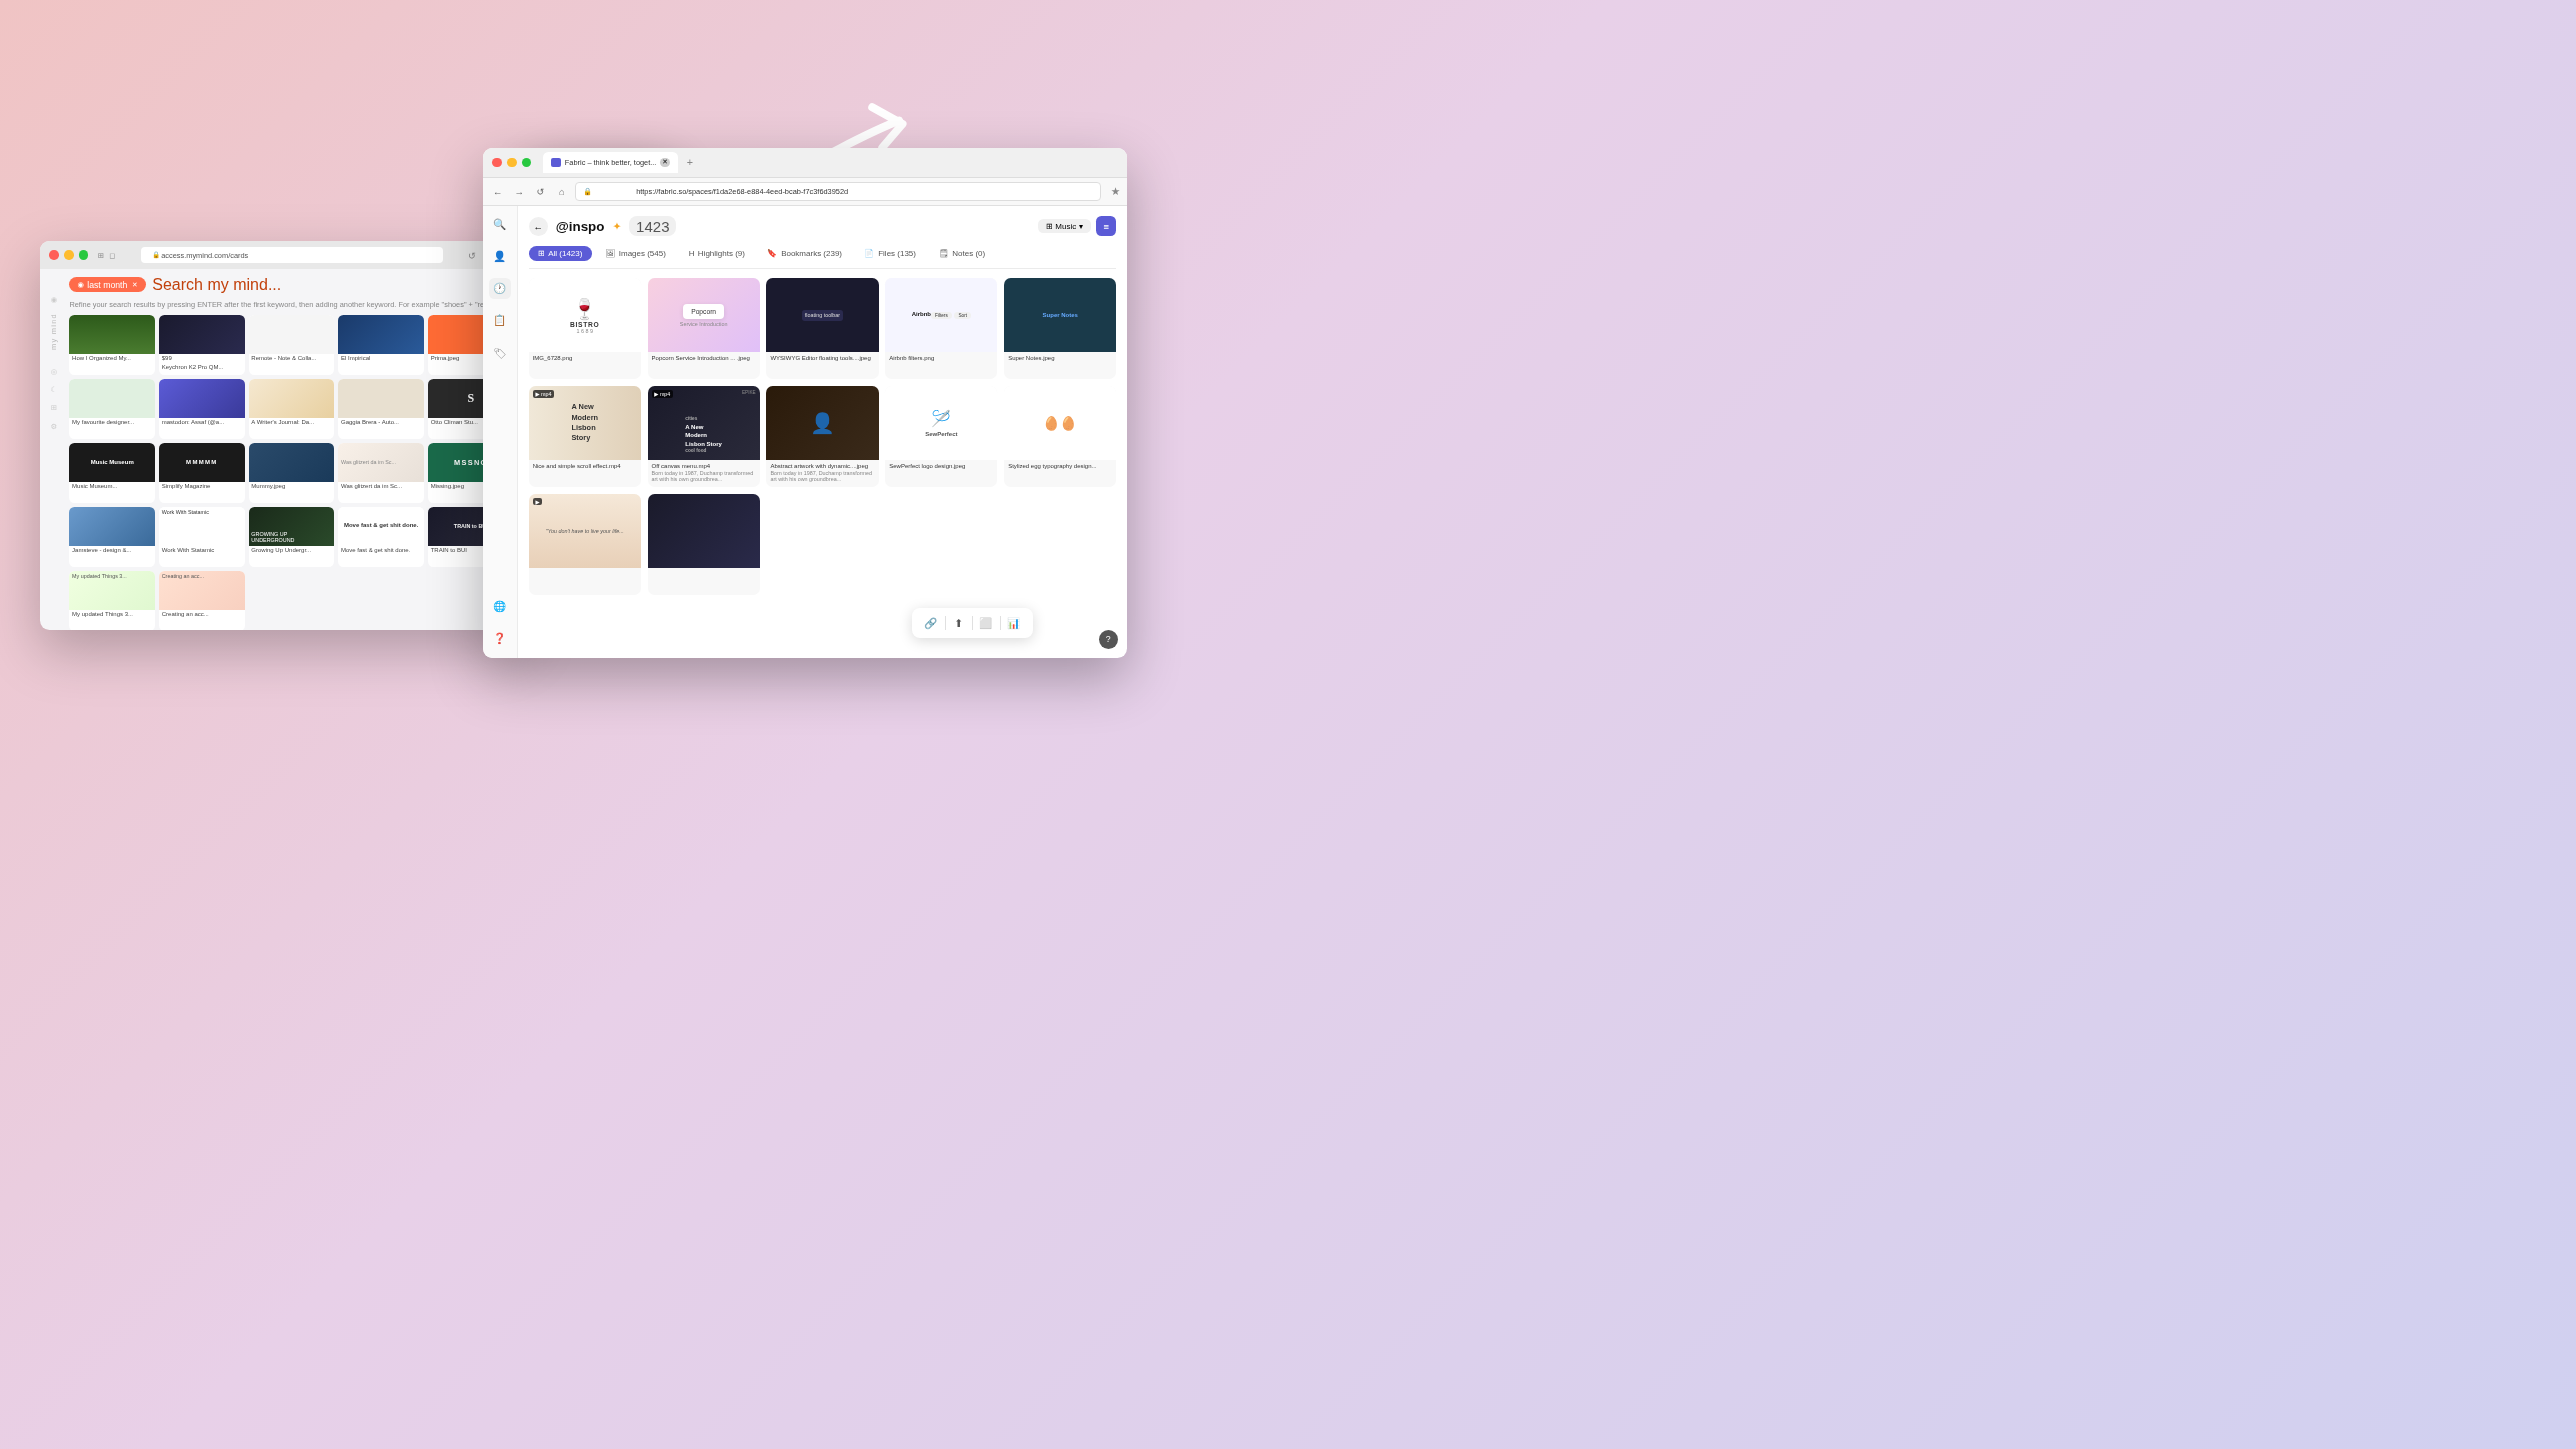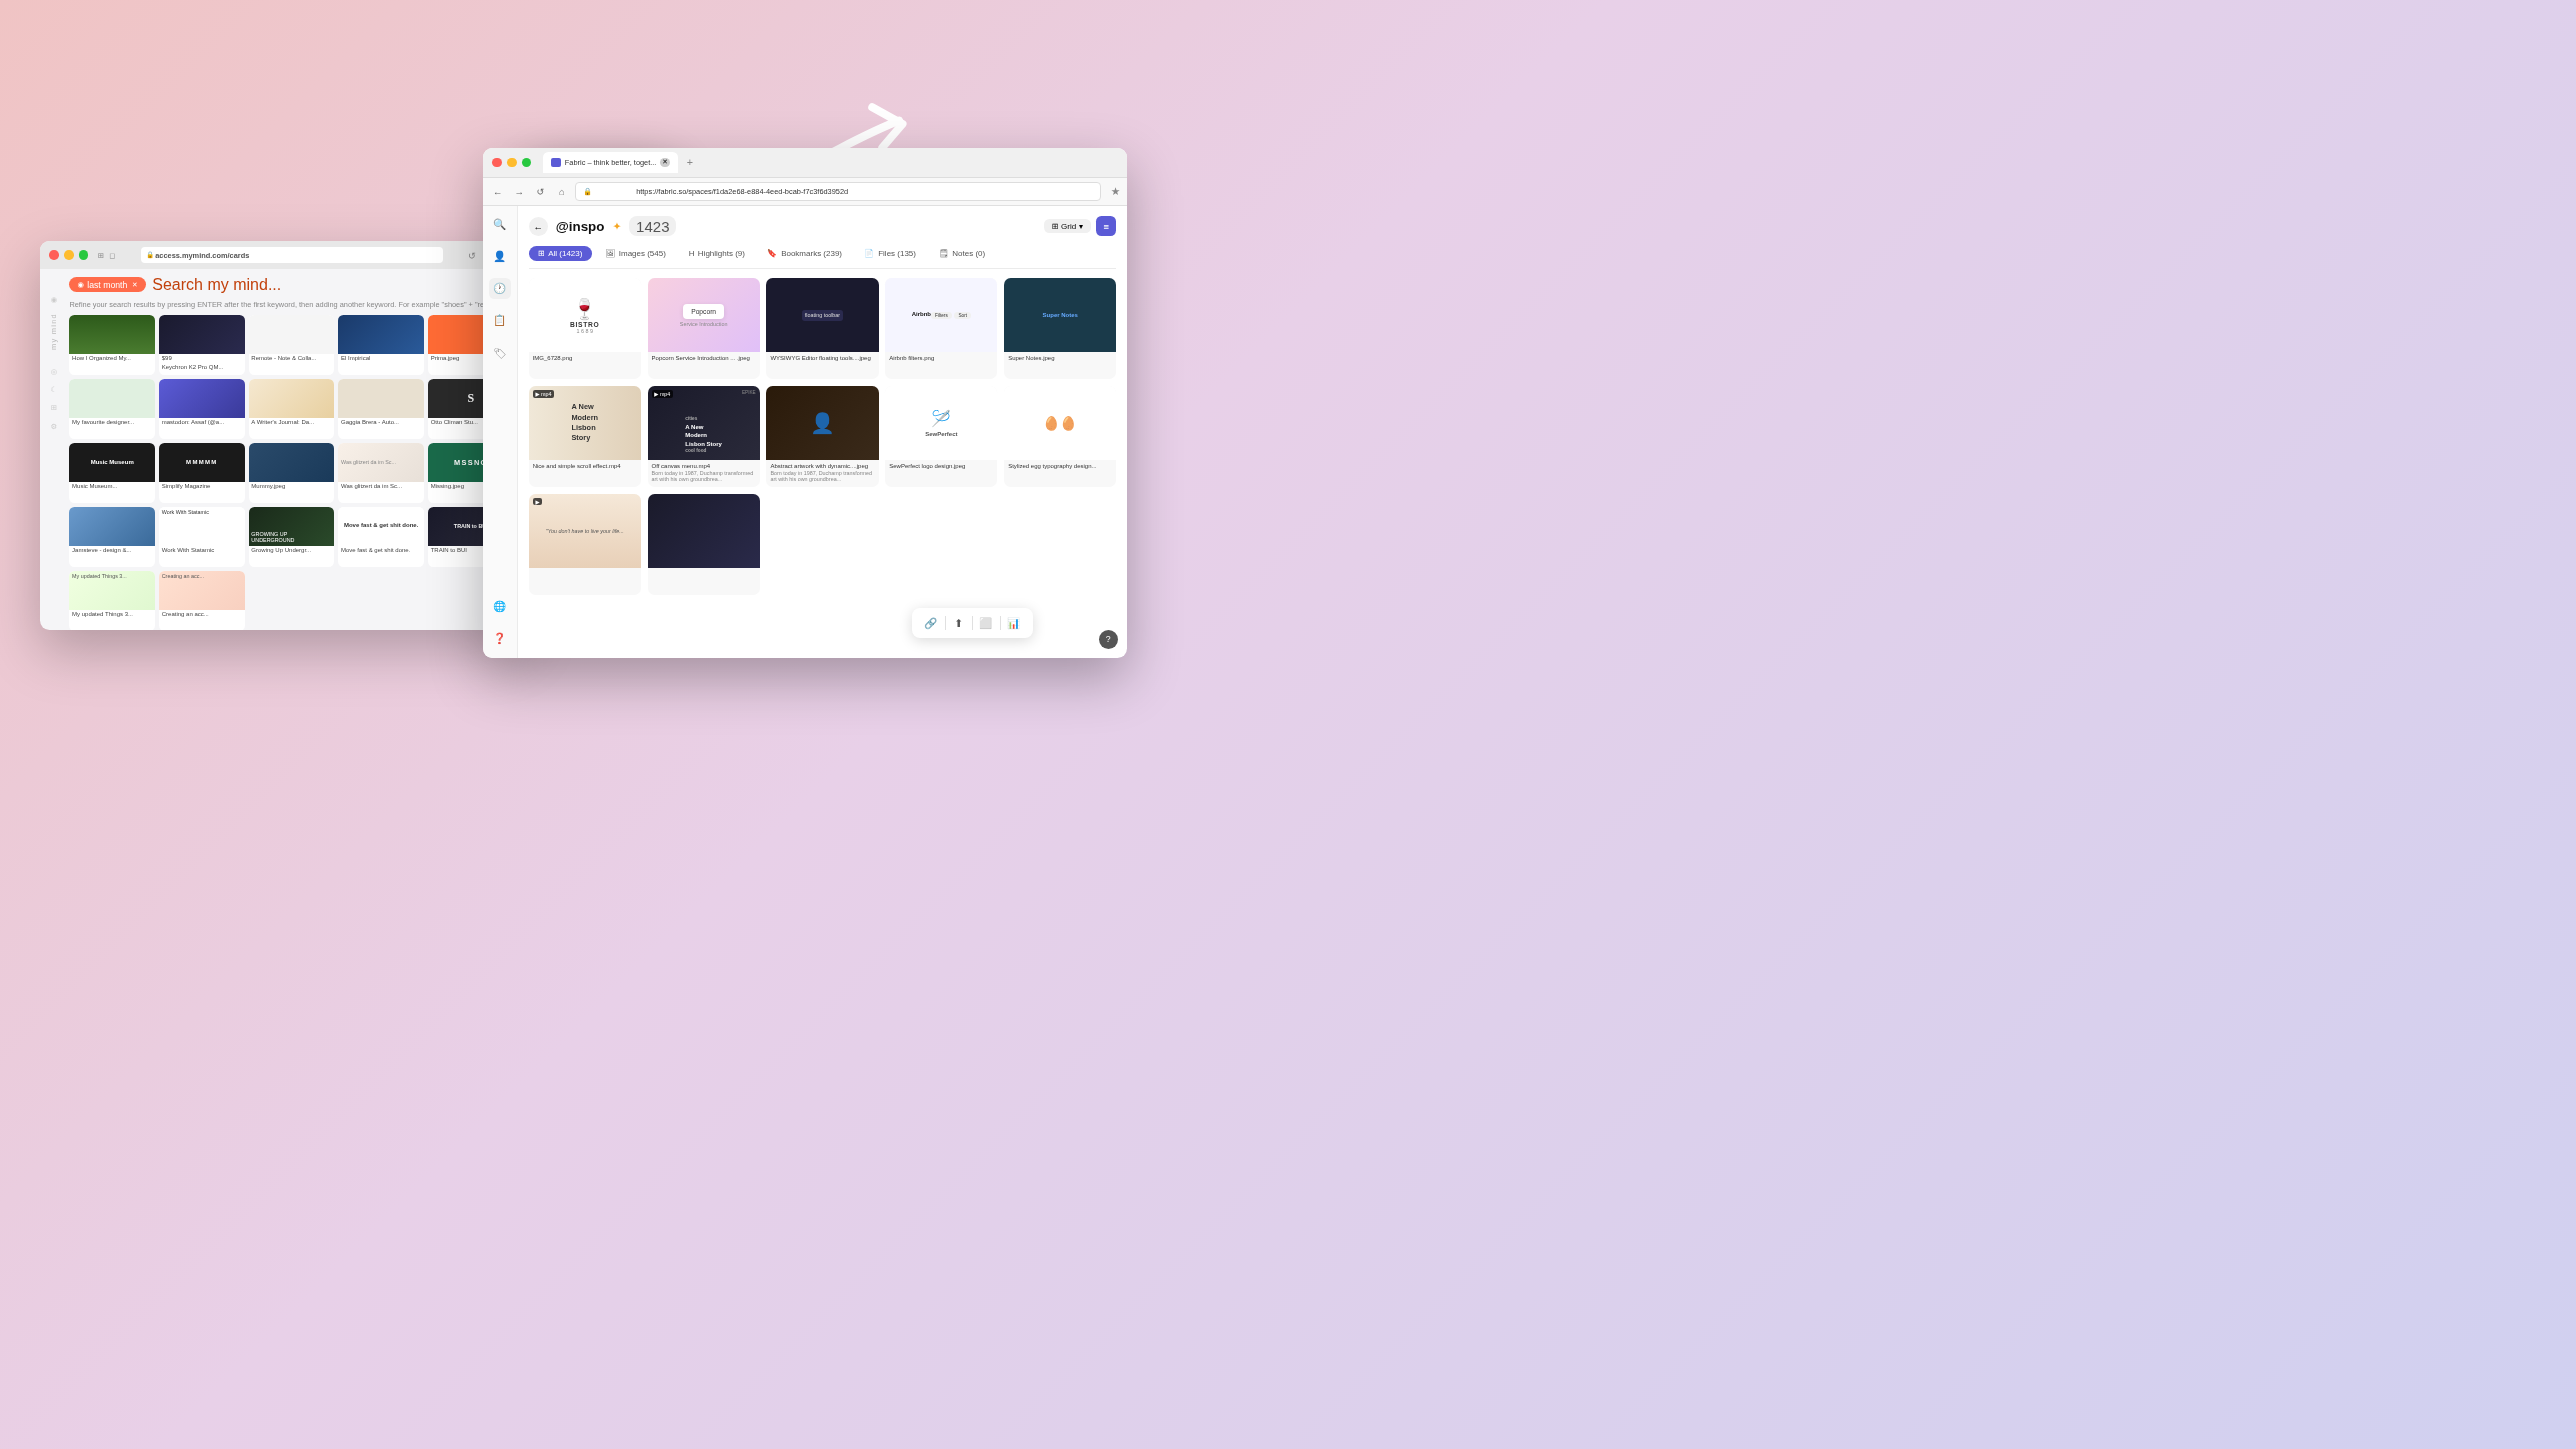--- a/index.html
+++ b/index.html
@@ -73,24 +73,23 @@
     .tl-yellow { background: #febc2e; }
     .tl-green { background: #28c840; }
     .browser-url-bar {
       flex: 1;
       height: 16px;
       background: #fff;
       border-radius: 4px;
       margin: 0 20px;
       display: flex;
       align-items: center;
-      padding: 0 6px;
+      padding: 0 12px;
       font-size: 7.4px;
       color: #555;
-      font-weight: bold;
     }
     .browser-left-content {
       padding: 6.7px 9.4px;
       height: calc(100% - 28px);
       overflow: hidden;
     }
     .search-bar-mymind {
       display: flex;
       align-items: center;
       gap: 6.7px;
@@ -690,21 +689,21 @@
     <div class="fabric-main">
 
       <div class="fabric-header">
         <div class="back-btn">←</div>
         <span class="space-title">@inspo</span>
         <span class="space-star">✦</span>
         <div class="item-count">1423</div>
         <div class="view-controls">
           <div class="grid-btn">
             <span>⊞</span>
-            <span>Grid</span>
+            <span>Music</span>
             <span>▾</span>
           </div>
           <div class="filter-btn">
             <span>≡</span>
           </div>
         </div>
       </div>
 
       <div class="filter-tabs">
         <div class="filter-tab active">

